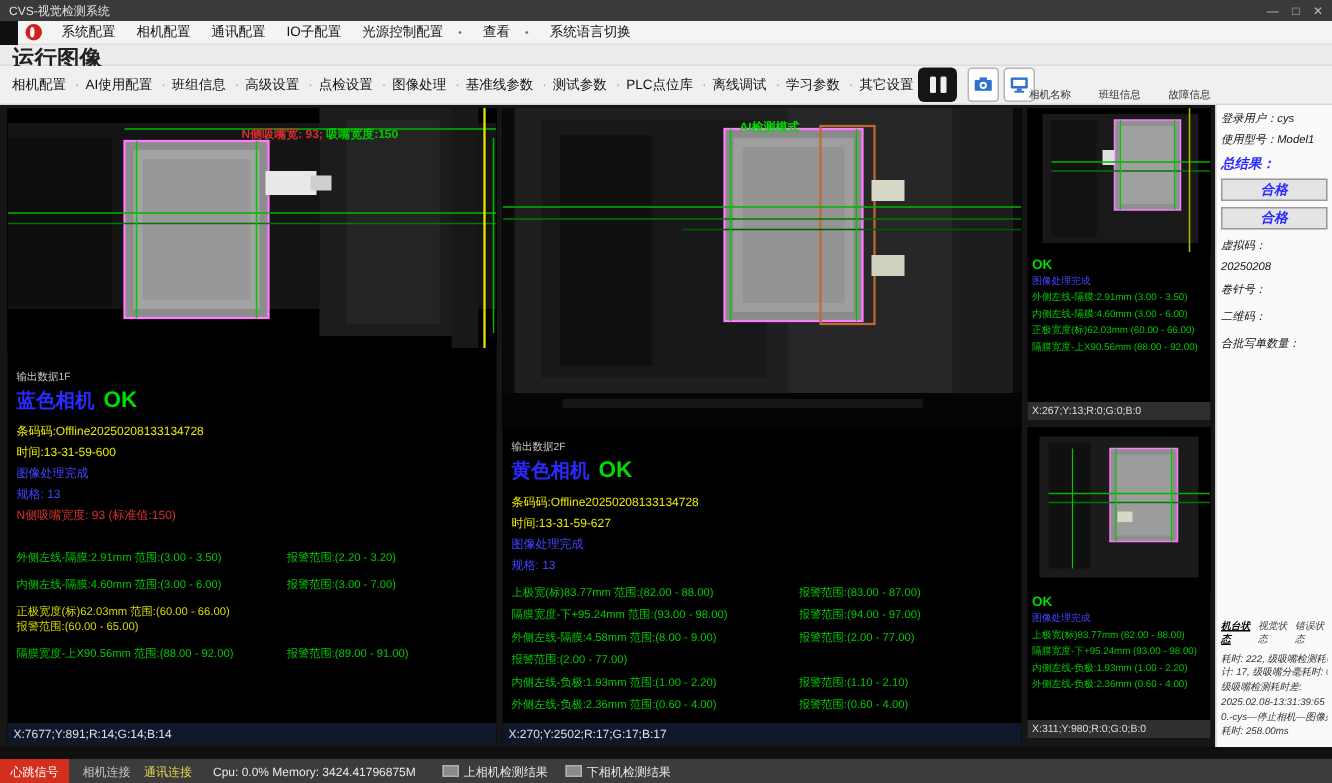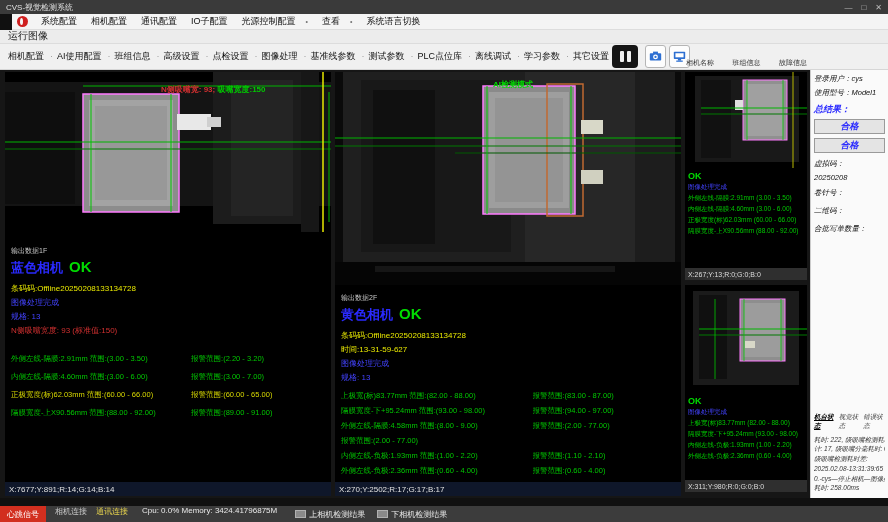--- a/index.html
+++ b/index.html
@@ -25,21 +25,21 @@
     display: flex; align-items: center; font-size: 9px; color: #111;
   }
   .logo { width: 11px; height: 11px; border-radius: 50%; background: #cf1f1f; margin: 0 6px 0 5px; position: relative; flex: none; }
   .logo::after { content: ""; position: absolute; left: 3px; top: 2px; width: 3px; height: 7px; background: #f4f4f4; border-radius: 50%; }
   .menu-item { padding: 0 7px; white-space: nowrap; }
   .menu-item.dot::after { content: "•"; margin-left: 10px; color: #777; font-size: 7px; }
   
   .tabrow {
     position: absolute; left: 0; top: 30px; width: 888px; height: 14px;
     background: #ececec; border-bottom: 1px solid #dcdcdc;
-    display: flex; align-items: flex-end; padding-left: 8px; font-size: 10px; color: #222;
+    display: flex; align-items: flex-start; padding-left: 8px; font-size: 15px; color: #222; font-weight: bold;
   }
   
   .toolbar {
     position: absolute; left: 0; top: 44px; width: 888px; height: 26px;
     background: #f0f0f0; border-bottom: 1px solid #d6d6d6;
     display: flex; align-items: center; font-size: 9px; color: #111; padding-left: 6px;
   }
   .tb-item { padding: 0 2px; white-space: nowrap; }
   .tb-item::after { content: "·"; margin-left: 6px; color: #999; }
   .tb-item:last-of-type::after { content: ""; }
@@ -81,21 +81,21 @@
   #view-right .result-area { height: 197px; padding: 8px 4px 0 4px; }
   .result-tag { font-size: 7px; color: #c8c8c8; margin-left: 2px; }
   .result-title { display: flex; align-items: baseline; gap: 6px; margin: 2px 0 6px 2px; }
   .cam-name { font-size: 13px; font-weight: bold; color: #2a2aff; }
   .ok-big { font-size: 15px; font-weight: bold; color: #00dc00; }
   .r-line { font-size: 8px; margin: 3px 0 0 2px; white-space: nowrap; }
   .m-rows { margin-top: 18px; }
   #view-right .m-rows { margin-top: 8px; }
   .m-row { display: flex; font-size: 7.5px; color: #00c800; margin: 0 0 8px 2px; white-space: nowrap; }
   #view-right .m-row { margin-bottom: 5px; }
-  .m-row.row-yellow { color: #d8d800; }
+  .m-row.row-yellow { color: #d8d800; flex-direction: column; }
   .m-text { width: 57%; overflow: hidden; }
   .m-alarm { flex: 1; overflow: hidden; }
   .coordbar {
     height: 14px; background: #0f172a; color: #e0e0e0; font-size: 8px;
     display: flex; align-items: center; padding-left: 4px;
   }
   
   .preview-col { position: absolute; left: 685px; top: 2px; width: 122px; height: 424px; }
   .preview { position: absolute; left: 0; width: 122px; background: #000; }
   #preview-top    { top: 0;     height: 208px; }
@@ -123,21 +123,21 @@
     color: #2a2aff; font-weight: bold; font-size: 9px;
     display: flex; align-items: center; justify-content: center; margin-bottom: 4px;
   }
   .p-stats { position: absolute; left: 3px; right: 3px; bottom: 5px; }
   .p-tabs { display: flex; gap: 3px; font-size: 6.5px; color: #444; margin-bottom: 4px; }
   .p-tabs .active { font-weight: bold; color: #000; text-decoration: underline; }
   .p-stat-line { font-size: 6.5px; color: #333; line-height: 1.5; white-space: nowrap; overflow: hidden; }
   
   .statusbar {
     position: absolute; left: 0; top: 506px; width: 888px; height: 16px;
-    background: #3c3c3c; display: flex; font-size: 8px; color: #e8e8e8;
+    background: #3c3c3c; display: flex; align-items: center; font-size: 8px; color: #e8e8e8;
   }
   .sb-heartbeat { background: #d22f1f; color: #fff; height: 16px; display: flex; align-items: center; padding: 0 7px; margin-right: 9px; }
   .sb-cam  { color: #c8c8c8; margin-right: 9px; }
   .sb-comm { color: #e8d44d; margin-right: 14px; }
   .sb-cpu  { margin-right: 18px; }
   .sb-result { display: flex; align-items: center; gap: 3px; margin-right: 12px; }
   .sb-thumb { width: 11px; height: 8px; background: #8a8a8a; border: 1px solid #b0b0b0; }
 </style>
 </head>
 <body>
@@ -238,20 +238,21 @@
         <span class="t-green">吸嘴宽度:150</span>
       </span>
     </div>
     <div class="result-area">
       <div class="result-tag">输出数据1F</div>
       <div class="result-title">
         <span class="cam-name">蓝色相机</span>
         <span class="ok-big">OK</span>
       </div>
       <div class="r-line t-yellow">条码码:Offline20250208133134728</div>
+      <div class="r-line t-yellow">时间:13-31-59-600</div>
       <div class="r-line t-blue">图像处理完成</div>
       <div class="r-line t-blue">规格: 13</div>
       <div class="r-line t-red">N侧吸嘴宽度: 93 (标准值:150)</div>
       <div class="m-rows">
         <div class="m-row">
           <span class="m-text">外侧左线-隔膜:2.91mm 范围:(3.00 - 3.50)</span>
           <span class="m-alarm">报警范围:(2.20 - 3.20)</span>
         </div>
         <div class="m-row">
           <span class="m-text">内侧左线-隔膜:4.60mm 范围:(3.00 - 6.00)</span>

